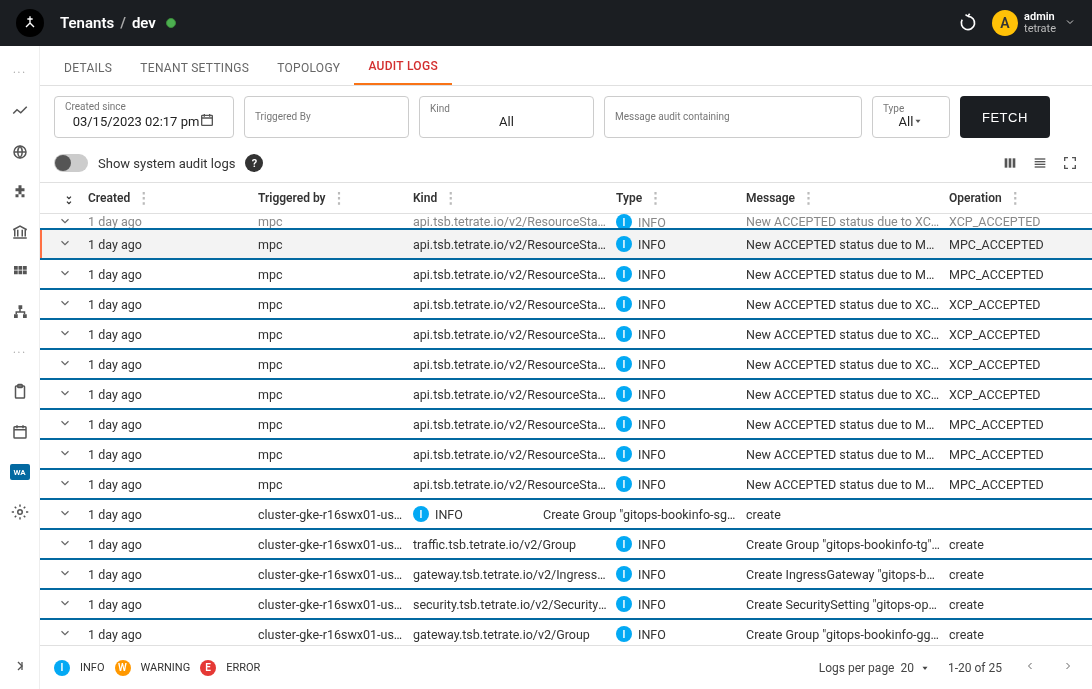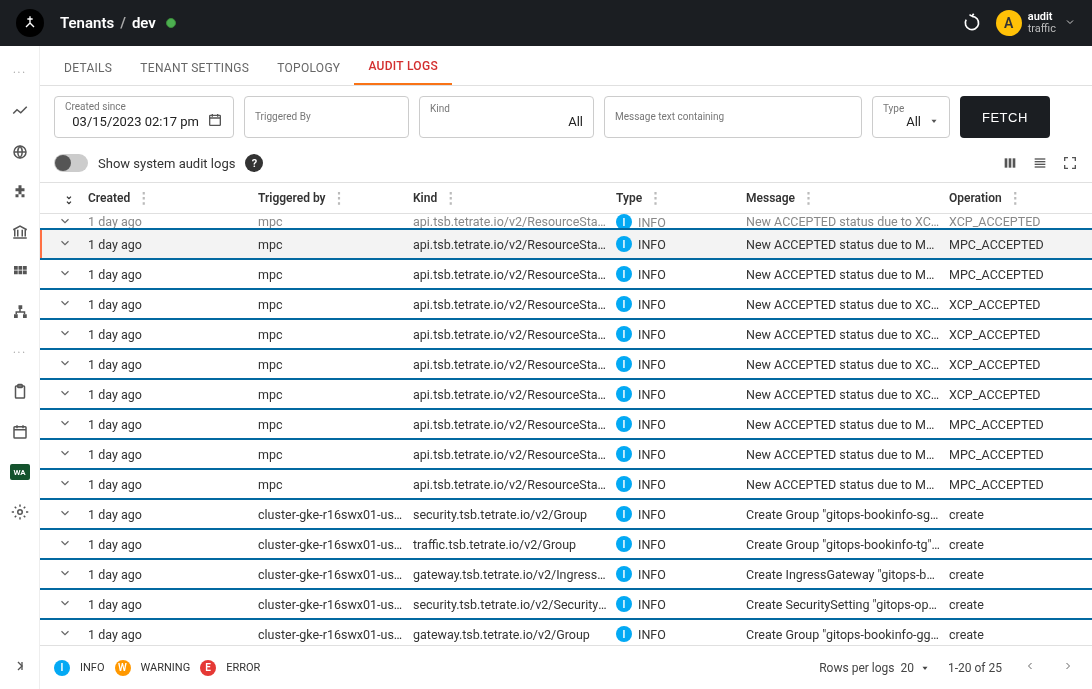--- a/index.html
+++ b/index.html
@@ -18,34 +18,34 @@
 .user-text { display: flex; flex-direction: column; line-height: 1.1; font-size: 11px; }
 .user-text .u1 { font-weight: 600; }
 .user-text .u2 { color: #bbb; }
 .chevd { margin-left: 2px; }
 
 .shell { display: flex; height: calc(689px - 46px); }
 
 .sidenav { width: 40px; background: #fff; border-right: 1px solid #eee; display: flex; flex-direction: column; align-items: center; padding-top: 16px; gap: 20px; }
 .sidenav .nitem { width: 20px; height: 20px; display: flex; align-items: center; justify-content: center; cursor: pointer; color: #555; position: relative; }
 .sidenav .nitem svg { width: 18px; height: 18px; }
-.sidenav .wa-box { width: 20px; height: 16px; background: #14532d; color: #fff; font-size: 8px; font-weight: 600; display: flex; align-items: center; justify-content: center; border-radius: 2px; }
+.sidenav .wa-box { width: 20px; height: 16px; background: #0369a1; color: #fff; font-size: 8px; font-weight: 600; display: flex; align-items: center; justify-content: center; border-radius: 2px; }
 .sidenav .dots { font-size: 3px; letter-spacing: 1px; color: #999; }
 .nav-expand { margin-top: auto; margin-bottom: 12px; cursor: pointer; color: #555; }
 
 .main { flex: 1; display: flex; flex-direction: column; overflow: hidden; }
 
 .tabs { display: flex; border-bottom: 1px solid #e0e0e0; padding: 0 10px; height: 40px; align-items: flex-end; }
 .tab { padding: 10px 14px; font-size: 12px; color: #666; cursor: pointer; text-transform: uppercase; letter-spacing: 0.3px; }
 .tab.active { color: #d32f2f; border-bottom: 2px solid #f97316; font-weight: 500; }
 
 .filters { display: flex; gap: 10px; padding: 10px 14px; align-items: stretch; }
 .fgroup { border: 1px solid #ccc; border-radius: 4px; padding: 4px 10px 6px; display: flex; flex-direction: column; justify-content: center; position: relative; }
 .fgroup label { font-size: 10px; color: #777; }
-.fgroup .fval { font-size: 13px; color: #222; display: flex; align-items: center; justify-content: flex-end; gap: 8px; }
+.fgroup .fval { font-size: 13px; color: #222; display: flex; align-items: center; justify-content: center; gap: 0; }
 .fgroup.created { width: 180px; }
 .fgroup.trig { width: 165px; }
 .fgroup.kind { width: 175px; }
 .fgroup.msg { width: 258px; }
 .fgroup.type { width: 78px; }
 .fgroup.fetch { width: 78px; }
 .fetch-btn { background: #1b1e22; color: #fff; border: none; border-radius: 4px; padding: 0 22px; font-size: 13px; cursor: pointer; letter-spacing: 0.5px; }
 .cal-icon, .drop-icon, .spin-icon { color: #555; flex-shrink: 0; }
 
 .toggle-row { display: flex; align-items: center; padding: 6px 14px 10px; gap: 10px; }
@@ -109,22 +109,22 @@
   <span class="loop-icon">
     <svg viewBox="0 0 24 24" fill="none" stroke="#fff" stroke-width="2">
         <path d="M12 4 a8 8 0 1 1 -7 4 M12 4 l-3 -2 M12 4 l2 -3"></path>
       </svg>
   </span>
   <div class="user-block">
     <div class="avatar">
         <span>A</span>
       </div>
     <div class="user-text">
-      <span class="u1">audit</span>
-      <span class="u2">traffic</span>
+      <span class="u1">admin</span>
+      <span class="u2">tetrate</span>
     </div>
     <span class="chevd">
       <svg width="12" height="12" viewBox="0 0 24 24" fill="none" stroke="#ccc" stroke-width="2">
           <polyline points="6 9 12 15 18 9"></polyline>
         </svg>
     </span>
   </div>
 </div>
 
 <div class="shell">
@@ -222,21 +222,21 @@
             <span></span>
           </div>
       </div>
       <div class="fgroup kind">
         <label>Kind</label>
         <div class="fval">
             <span>All</span>
           </div>
       </div>
       <div class="fgroup msg">
-        <label>Message text containing</label>
+        <label>Message audit containing</label>
         <div class="fval">
             <span></span>
           </div>
       </div>
       <div class="fgroup type">
         <label>Type</label>
         <div class="fval">
             <span>All</span>
           <span class="drop-icon"><svg width="10" height="10" viewBox="0 0 24 24" fill="currentColor">
                 <polygon points="6 9 18 9 12 17"></polygon>
@@ -442,21 +442,20 @@
             <div class="col-op">MPC_ACCEPTED</div>
           </div>
           <div class="grow">
             <div class="col-exp">
               <span class="exp-chev"><svg width="14" height="14" viewBox="0 0 24 24" fill="none" stroke="currentColor" stroke-width="2">
                   <polyline points="6 9 12 15 18 9"></polyline>
                 </svg></span>
             </div>
             <div class="col-created">1 day ago</div>
             <div class="col-trig">cluster-gke-r16swx01-us-e...</div>
-            <div class="col-kind">security.tsb.tetrate.io/v2/Group</div>
             <div class="col-type col-type-cell"><span class="type-badge tb-info">I</span>INFO</div>
             <div class="col-msg">Create Group "gitops-bookinfo-sg" by ...</div>
             <div class="col-op">create</div>
           </div>
           <div class="grow">
             <div class="col-exp">
               <span class="exp-chev"><svg width="14" height="14" viewBox="0 0 24 24" fill="none" stroke="currentColor" stroke-width="2">
                   <polyline points="6 9 12 15 18 9"></polyline>
                 </svg></span>
             </div>
@@ -518,21 +517,21 @@
               <span>WARNING</span>
             </div>
           <div class="legend-item">
               <span class="type-badge tb-err">E</span>
               <span>ERROR</span>
             </div>
         </div>
         <div class="foot-spacer"></div>
         <div class="pagi">
           <div class="rpp">
-            <span>Rows per logs</span>
+            <span>Logs per page</span>
             <span>20</span>
             <svg width="10" height="10" viewBox="0 0 24 24" fill="currentColor">
                 <polygon points="6 9 18 9 12 17"></polygon>
               </svg>
           </div>
           <span>1-20 of 25</span>
           <span class="pag-nav"><svg width="12" height="12" viewBox="0 0 24 24" fill="none" stroke="currentColor" stroke-width="2">
                 <polyline points="15 6 9 12 15 18"></polyline>
               </svg></span>
           <span class="pag-nav"><svg width="12" height="12" viewBox="0 0 24 24" fill="none" stroke="currentColor" stroke-width="2">

